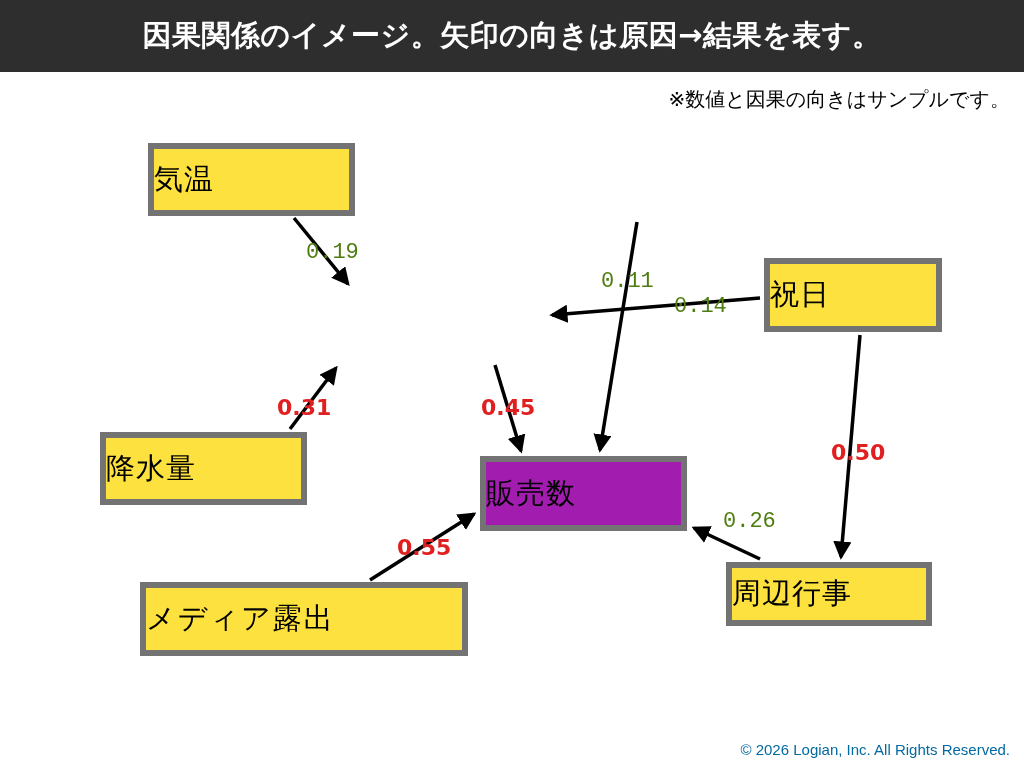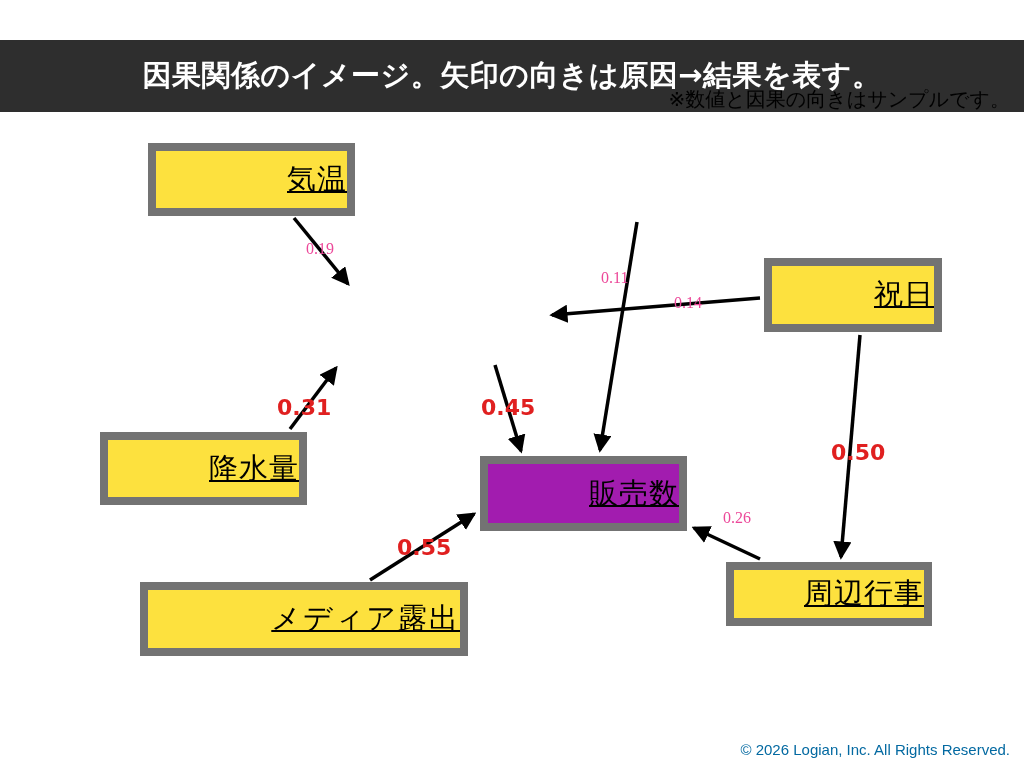--- a/index.html
+++ b/index.html
@@ -19,21 +19,20 @@
   #header-bar {
     position: absolute;
     left: 0;
     top: 0;
     width: 1024px;
     height: 72px;
     background: #2e2e2e;
     display: flex;
     align-items: center;
     justify-content: center;
-    margin-top: 40px;
   }
   #header-title {
     color: #ffffff;
     font-size: 29px;
     font-weight: bold;
     letter-spacing: 0.5px;
     font-family: "DejaVu Sans", "Liberation Sans", sans-serif;
     white-space: nowrap;
   }
 
@@ -61,48 +60,47 @@
     left: 0;
     top: 0;
     width: 1024px;
     height: 696px;
   }
 
   
   .node {
     position: absolute;
     box-sizing: border-box;
-    border: 8px solid #737373;
+    border: 6px solid #737373;
     background: #fde13e;
     display: flex;
     align-items: center;
-    justify-content: flex-end;
+    justify-content: flex-start;
     z-index: 5;
-    text-decoration: underline;
   }
   .node.outcome {
     background: #a21caf;
   }
   .node-label {
     font-size: 29px;
     color: #000000;
     font-family: "DejaVu Sans", "Liberation Sans", sans-serif;
     white-space: nowrap;
     letter-spacing: 1px;
   }
   .node.wide .node-label {
     letter-spacing: 2px;
   }
 
   
   .weight {
     position: absolute;
-    font-size: 16px;
-    color: #ec4899;
-    font-family: Liberation Serif, serif;
+    font-size: 22px;
+    color: #4d7c0f;
+    font-family: Liberation Mono, monospace;
     white-space: nowrap;
     z-index: 6;
     background: transparent;
   }
   .weight.strong {
     color: #e02020;
     font-weight: bold;
     font-family: "DejaVu Sans", "Liberation Sans", sans-serif;
     font-size: 22px;
   }

